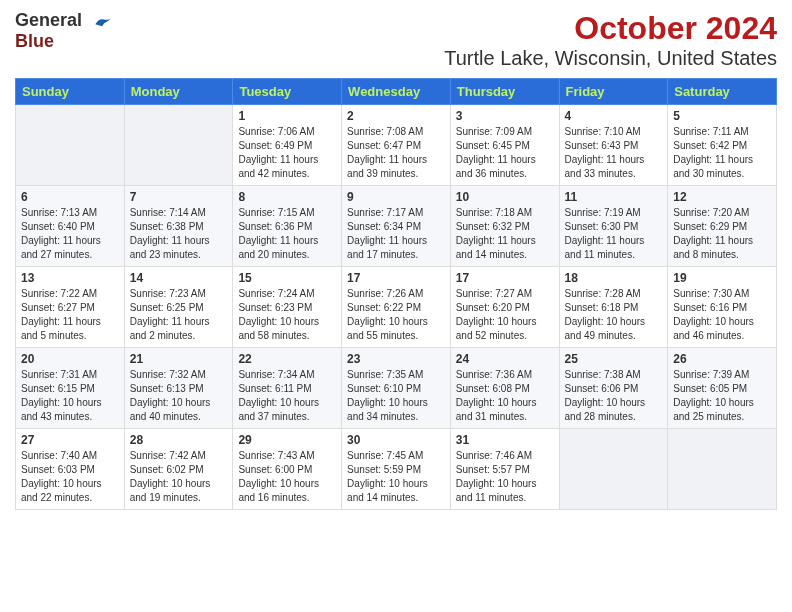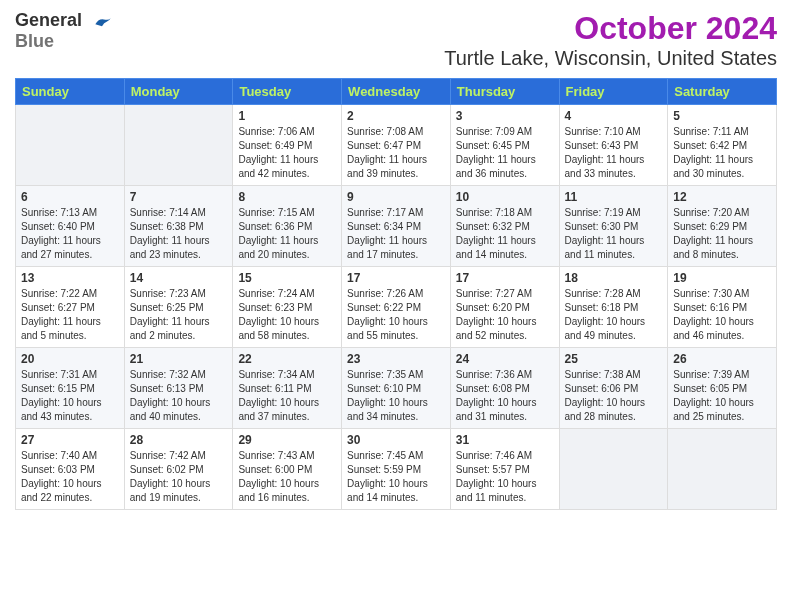--- a/index.html
+++ b/index.html
@@ -28,34 +28,34 @@
       text-align: right;
     }
     .logo-general {
       font-size: 18px;
       font-weight: bold;
       color: #333;
     }
     .logo-blue {
       font-size: 18px;
       font-weight: bold;
-      color: #737373;
+      color: #7f1d1d;
     }
     .logo-bird {
       width: 20px;
       height: 20px;
       margin-left: 2px;
     }
     .title-section {
       text-align: right;
     }
     .month-title {
       font-size: 32px;
       font-weight: bold;
-      color: #a21caf;
+      color: #b91c1c;
     }
     .location {
       font-size: 20px;
       color: #333;
     }
     table {
       width: 100%;
       border-collapse: collapse;
       table-layout: fixed;
     }

